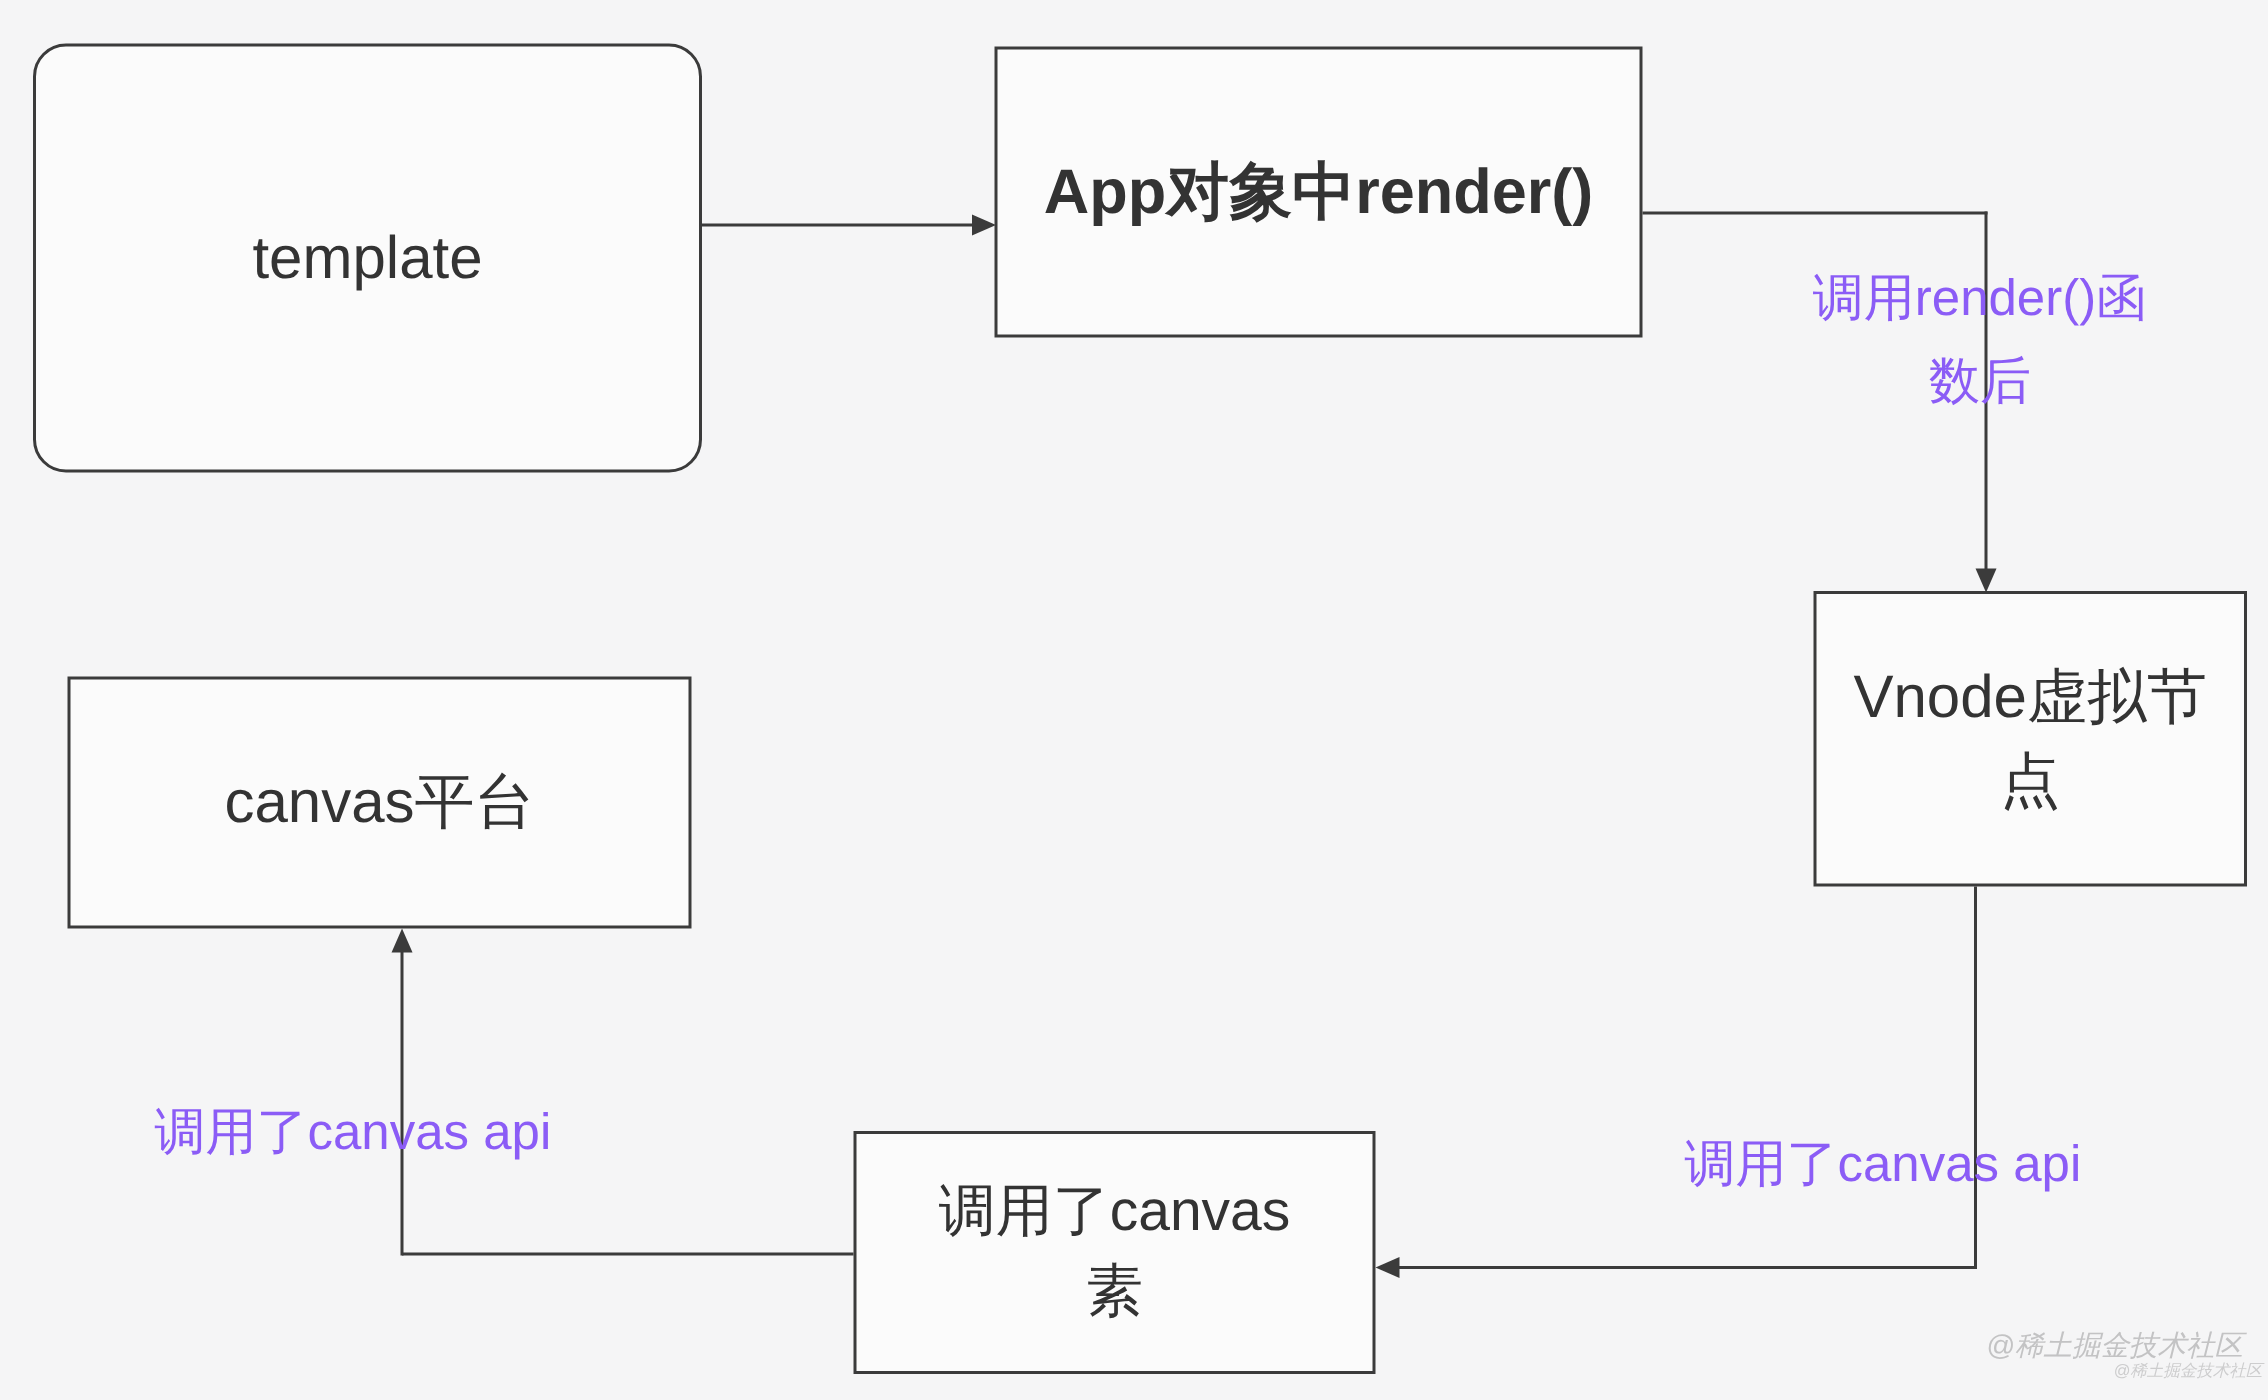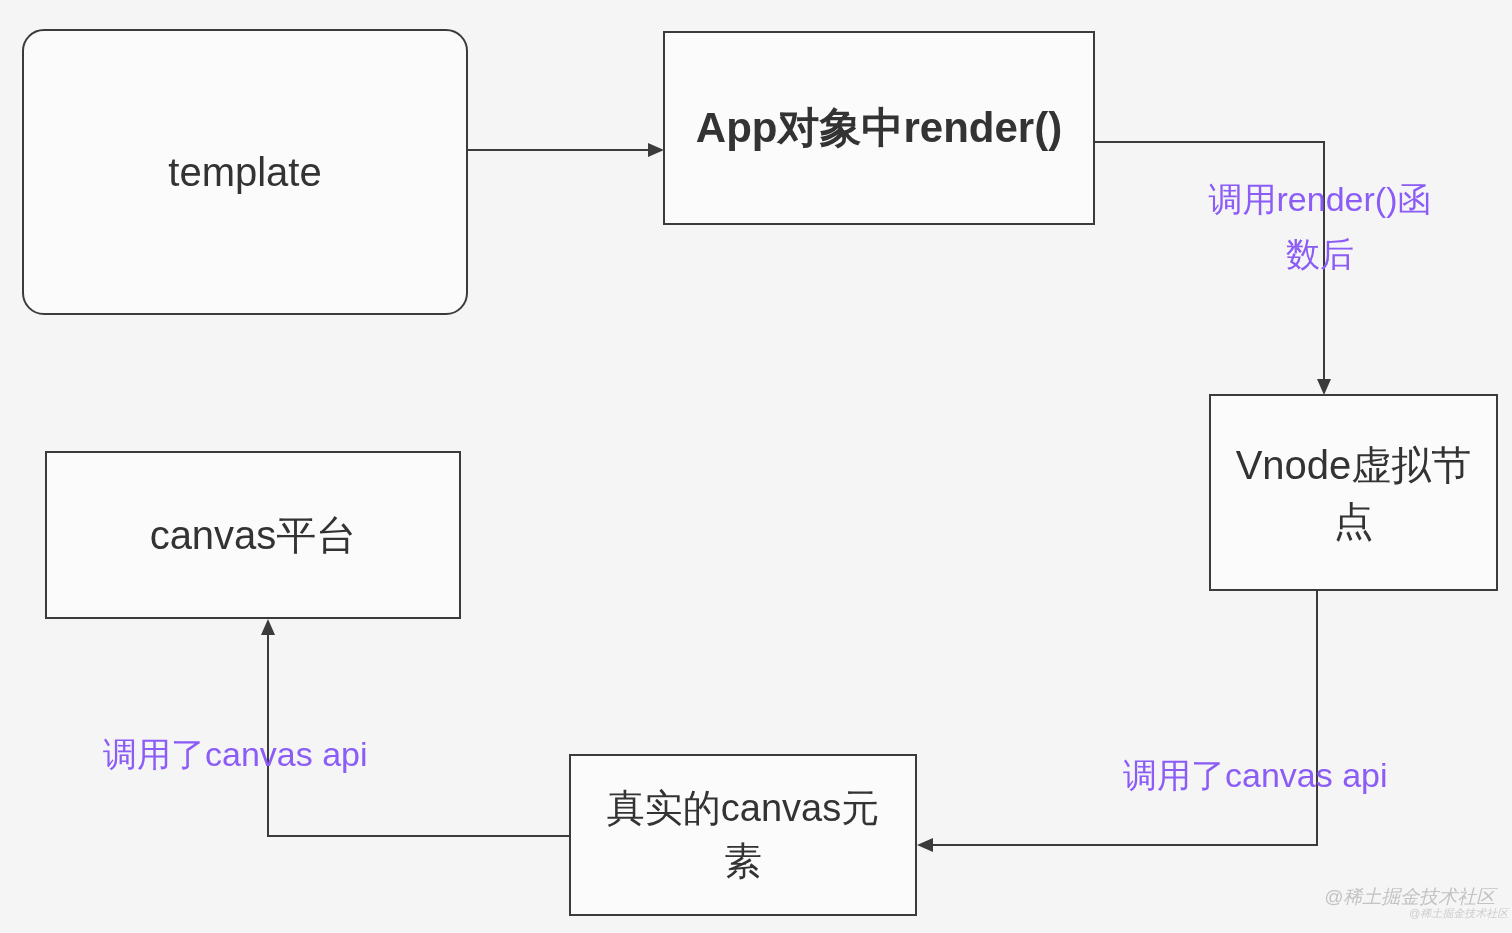--- a/index.html
+++ b/index.html
@@ -78,21 +78,21 @@
 </head>
 <body>
 
 <div class="stage">
 
   <div class="node" id="node-template">template</div>
   <div class="node" id="node-app-render">App对象中render()</div>
   <div class="node" id="node-vnode">Vnode虚拟节
 点</div>
   <div class="node" id="node-canvas-platform">canvas平台</div>
-  <div class="node" id="node-real-canvas">真实的canvas元
+  <div class="node" id="node-real-canvas">调用了canvas
 素</div>
 
   <div class="seg" style="left:468px; top:149px; width:182px; height:2px;"></div>
   <div class="arrowhead arrow-right" style="left:648px; top:143px;"></div>
 
   <div class="seg" style="left:1095px; top:141px; width:230px; height:2px;"></div>
   <div class="seg" style="left:1323px; top:141px; width:2px; height:239px;"></div>
   <div class="arrowhead arrow-down" style="left:1317px; top:379px;"></div>
 
   <div class="seg" style="left:1316px; top:591px; width:2px; height:255px;"></div>

